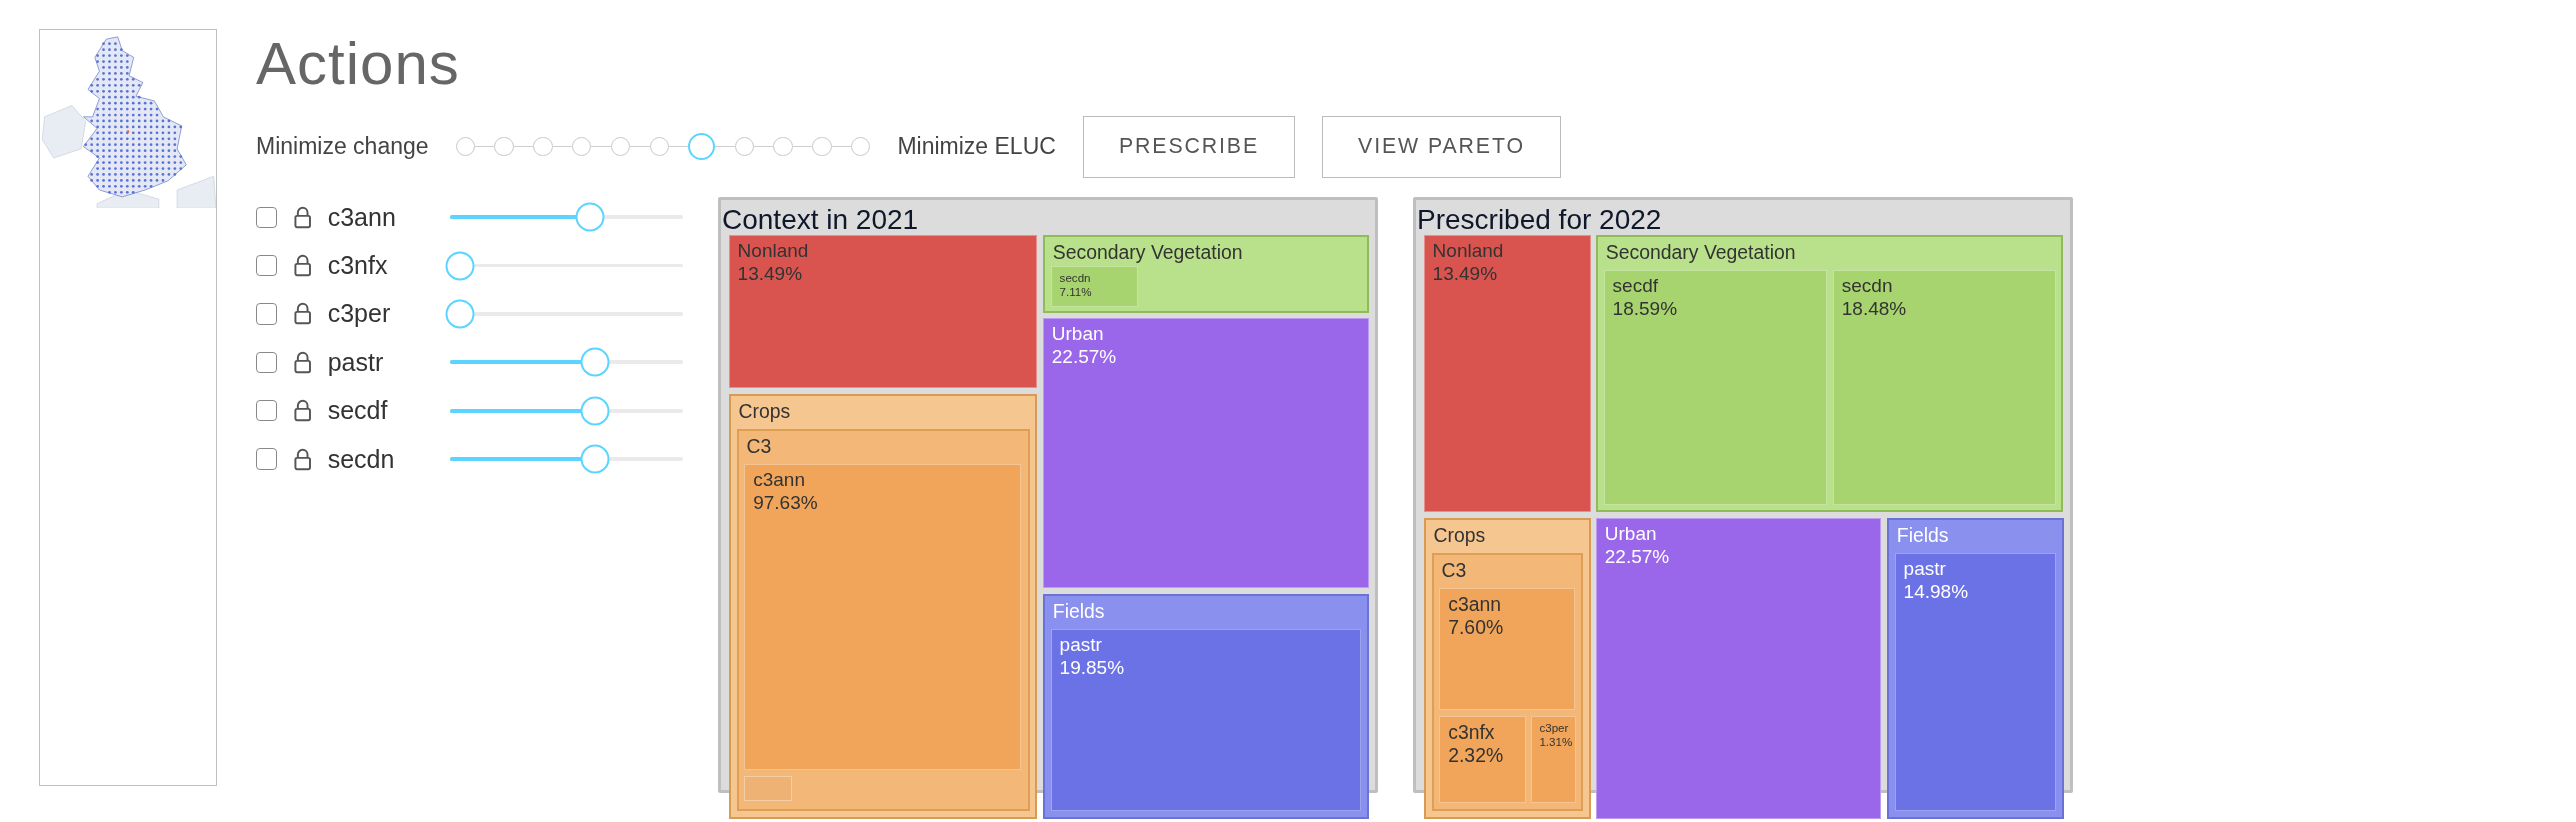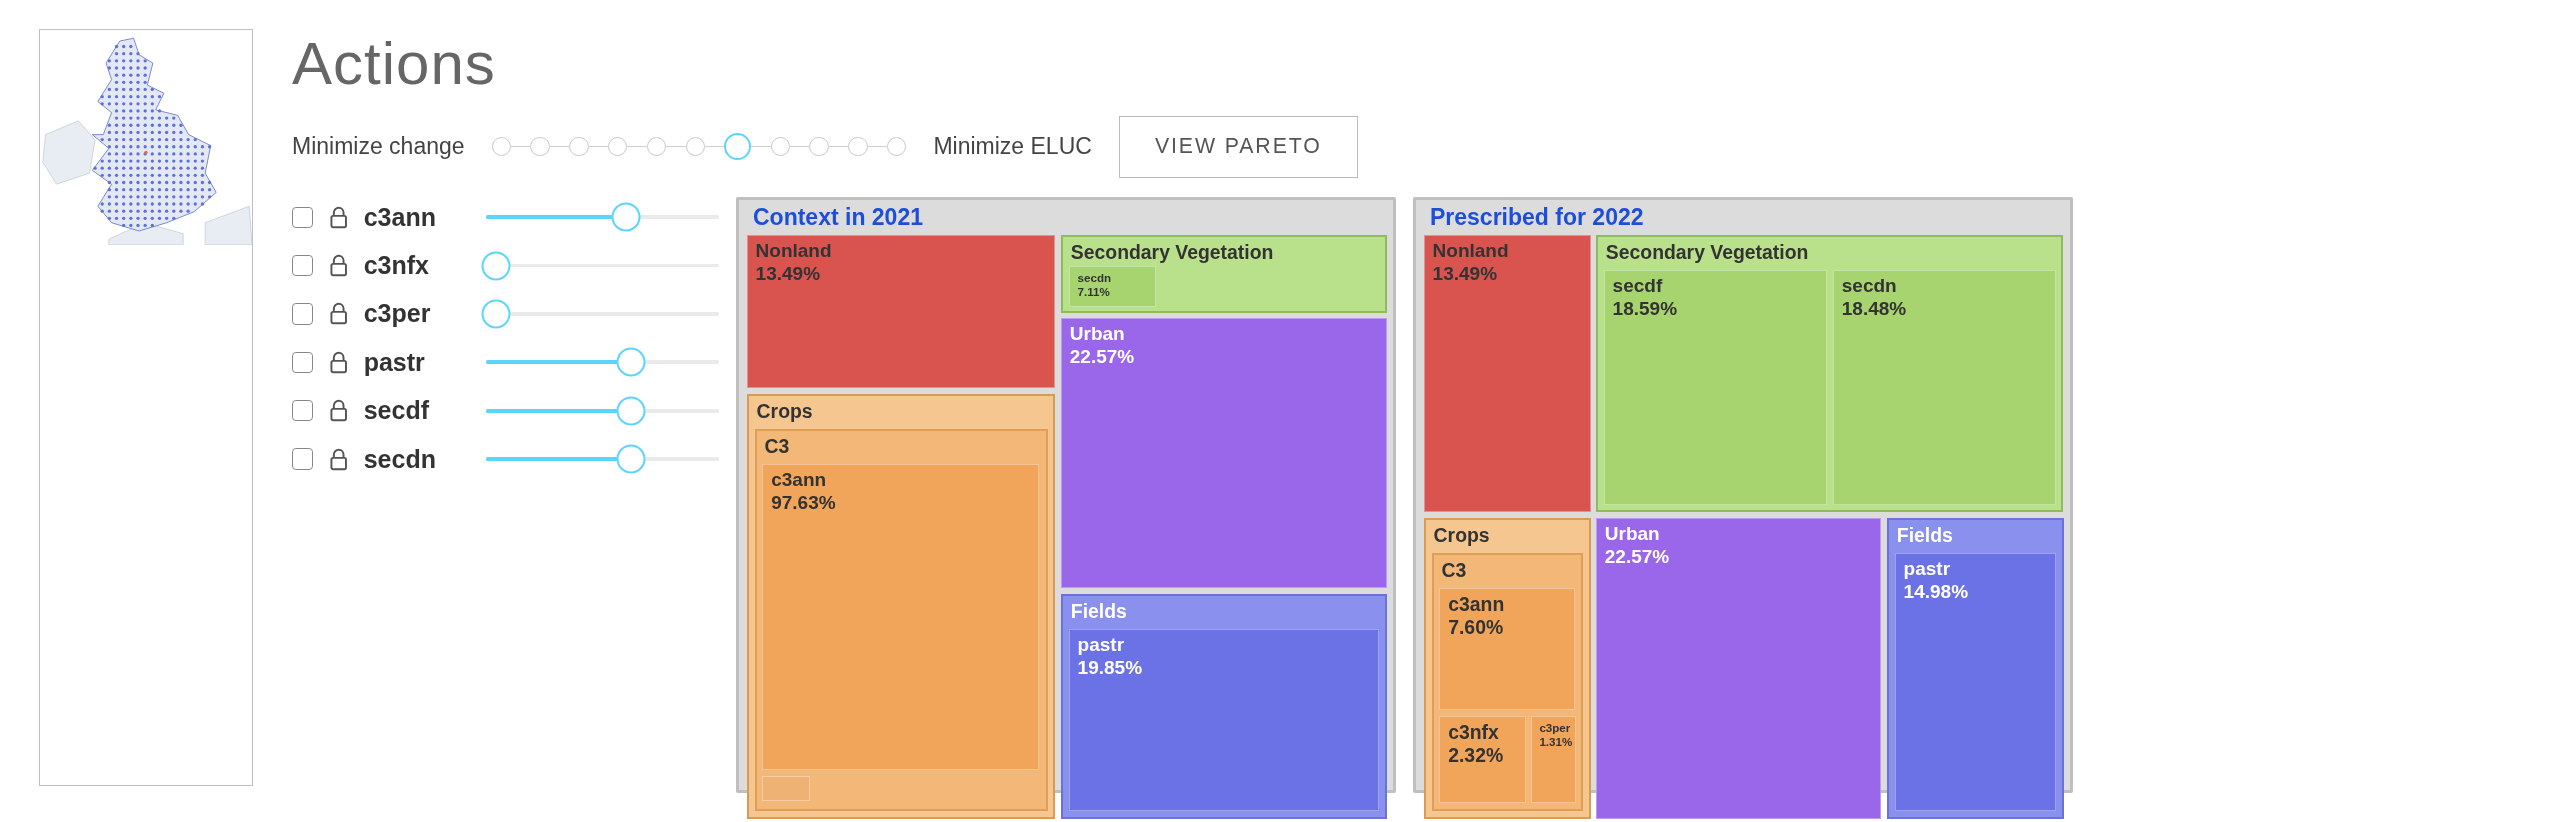--- a/index.html
+++ b/index.html
@@ -13,34 +13,34 @@
   .actions h1{font-family:"Helvetica Neue",Helvetica,Arial,sans-serif;font-weight:200;font-size:60px;margin:0 0 17.5px 0;color:#666;letter-spacing:1px;}
   .toprow{display:flex;align-items:center;gap:27px;margin-bottom:19.4px;}
   .toprow .lbl{font-size:23px;color:#444;}
   .step-slider{display:flex;align-items:center;gap:0;}
   .step-slider .rail{width:19.4px;height:1.9px;background:#cfcfcf;}
   .step-slider .node{width:19.4px;height:19.4px;border:1.9px solid #c9c9c9;border-radius:50%;background:#fff;box-sizing:border-box;}
   .step-slider .node.active{border:2.9px solid var(--accent);width:27px;height:27px;}
   .btn{border:1px solid #bbb;background:#fff;padding:17.5px 35px;font-size:21.3px;letter-spacing:1.9px;color:#555;font-family:inherit;text-transform:uppercase;}
   .select{border:1px solid #bbb;background:#fff;padding:13.6px 21.3px;font-size:25px;color:#555;display:flex;align-items:center;gap:78px;}
   .select .caret{width:0;height:0;border-left:7.8px solid transparent;border-right:7.8px solid transparent;border-top:9.7px solid #888;}
-  .body{display:flex;gap:17px;flex:1;font-weight:bold;}
+  .body{display:flex;gap:35px;flex:1;}
   
   .sliders{display:flex;flex-direction:column;gap:19.4px;padding-top:5.8px;width:427px;}
   .srow{display:flex;align-items:center;gap:15.5px;}
   .srow .cb{width:21.3px;height:21.3px;border:1.9px solid #888;border-radius:3.9px;box-sizing:border-box;}
   .srow .lock svg{width:19.4px;height:23px;display:block;}
   .srow .name{width:107px;font-size:25px;color:#333;}
   .miniSlider{flex:1;height:27px;position:relative;}
   .miniSlider .track{position:absolute;left:0;right:0;top:50%;height:3.9px;transform:translateY(-50%);background:#eaeaea;border-radius:1.9px;}
   .miniSlider .fill{position:absolute;left:0;top:50%;height:3.9px;transform:translateY(-50%);background:var(--accent);border-radius:1.9px;}
   .miniSlider .thumb{position:absolute;top:50%;width:25px;height:25px;border:2.9px solid var(--accent);background:#fff;border-radius:50%;transform:translate(-50%,-50%);}
   
   .tm{flex:1;background:#dcdcdc;border:3.9px solid #bfbfbf;box-sizing:border-box;position:relative;border-radius:1.9px;}
-  .tm .title{position:absolute;left:14px;top:3.9px;font-size:23px;color:#1d4ed8;}
+  .tm .title{position:absolute;left:1px;top:3.9px;font-size:28px;color:#0f172a;}
   .cell{position:absolute;box-sizing:border-box;border:1.9px solid rgba(255,255,255,.35);}
   .cell .cap{position:absolute;left:7.8px;top:3.9px;font-size:19.4px;color:#333;line-height:1.2;}
   .cell.big .cap{font-size:19px;}
   .cell.tiny .cap{font-size:11.6px;}
 </style>
 </head>
 <body>
 
 <div class="page">
 
@@ -349,20 +349,21 @@
           <div class="rail"></div>
           <div class="node"></div>
           <div class="rail"></div>
           <div class="node"></div>
           <div class="rail"></div>
           <div class="node"></div>
           <div class="rail"></div>
           <div class="node"></div>
         </div>
       <span class="lbl">Minimize ELUC</span>
+      <button class="btn">PRESCRIBE</button>
       <button class="btn">VIEW PARETO</button>
     </div>
 
     <div class="body">
 
       <div class="sliders" id="sliders">
           <div class="srow">
             <span class="cb"></span>
             <span class="lock">
               <svg viewBox="0 0 24 28">

